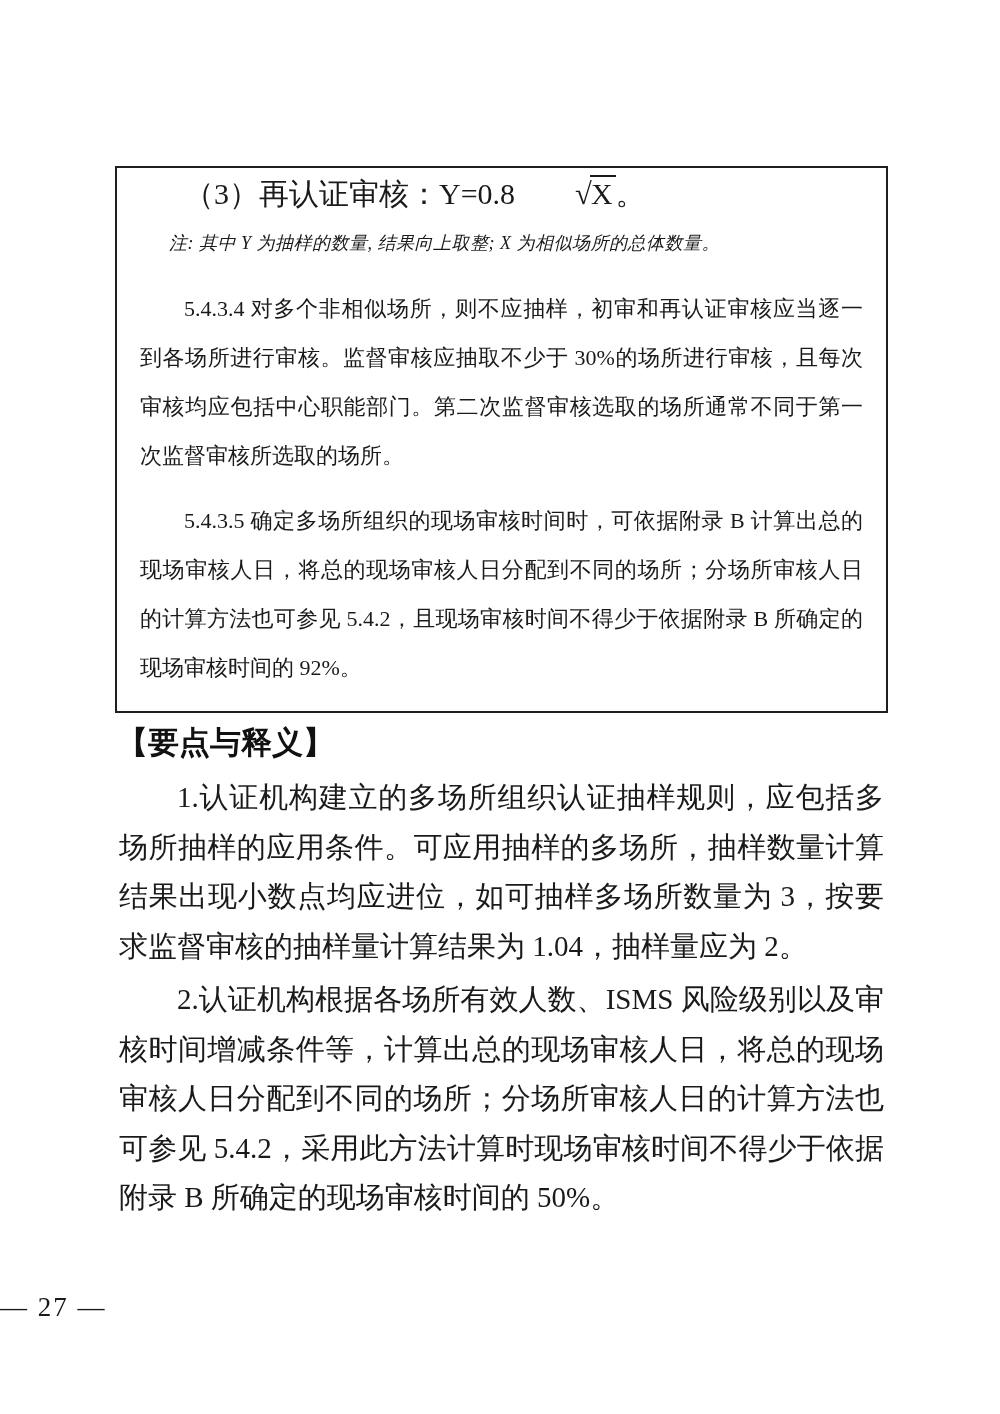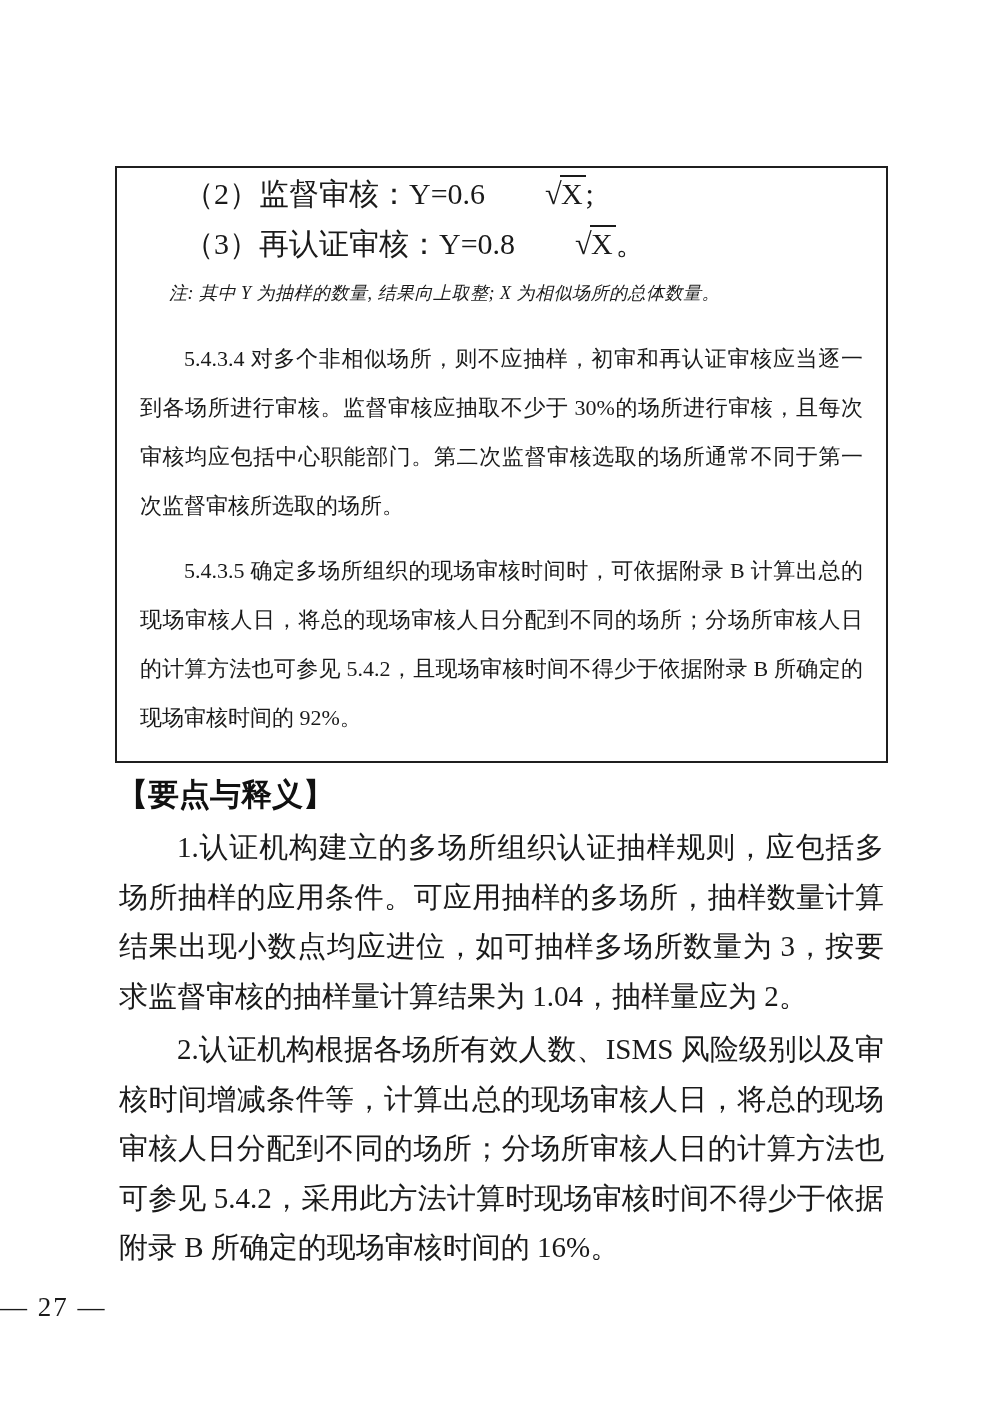--- a/index.html
+++ b/index.html
@@ -51,21 +51,21 @@
   .box-para {
     margin: 16px;
     font-size: 22px;
     line-height: 49px;
     text-align: justify;
     text-justify: inter-character;
     text-indent: 2em;
   }
   .section-heading {
     margin: 14px 0 10px 2px;
-    font-family: Liberation Serif, serif;
+    font-family: Liberation Mono, monospace;
     font-size: 31px;
     font-weight: 700;
     line-height: 36px;
     color: #111111;
   }
   .body-para {
     margin: 4px;
     font-size: 29px;
     line-height: 49.5px;
     text-align: justify;
@@ -84,34 +84,33 @@
   }
 </style>
 </head>
 <body>
 
 <div class="page">
   <div class="content">
 
     <div class="excerpt-box">
 
-      <div class="formula-line"><span>（2）监督审核：Y=0.6</span><span class="sqrt"><span class="sqrt-sign">√</span><span class="radicand">X</span></span><span>;</span></div>
 
       <div class="formula-line"><span>（3）再认证审核：Y=0.8</span><span class="sqrt"><span class="sqrt-sign">√</span><span class="radicand">X</span></span><span>。</span></div>
 
       <div class="note-line">注: 其中 Y 为抽样的数量, 结果向上取整; X 为相似场所的总体数量。</div>
 
       <p class="box-para">5.4.3.4 对多个非相似场所，则不应抽样，初审和再认证审核应当逐一到各场所进行审核。监督审核应抽取不少于 30%的场所进行审核，且每次审核均应包括中心职能部门。第二次监督审核选取的场所通常不同于第一次监督审核所选取的场所。</p>
 
       <p class="box-para">5.4.3.5 确定多场所组织的现场审核时间时，可依据附录 B 计算出总的现场审核人日，将总的现场审核人日分配到不同的场所；分场所审核人日的计算方法也可参见 5.4.2，且现场审核时间不得少于依据附录 B 所确定的现场审核时间的 92%。</p>
 
     </div>
 
     <h2 class="section-heading">【要点与释义】</h2>
 
     <p class="body-para">1.认证机构建立的多场所组织认证抽样规则，应包括多场所抽样的应用条件。可应用抽样的多场所，抽样数量计算结果出现小数点均应进位，如可抽样多场所数量为 3，按要求监督审核的抽样量计算结果为 1.04，抽样量应为 2。</p>
 
-    <p class="body-para">2.认证机构根据各场所有效人数、ISMS 风险级别以及审核时间增减条件等，计算出总的现场审核人日，将总的现场审核人日分配到不同的场所；分场所审核人日的计算方法也可参见 5.4.2，采用此方法计算时现场审核时间不得少于依据附录 B 所确定的现场审核时间的 16%。</p>
+    <p class="body-para">2.认证机构根据各场所有效人数、ISMS 风险级别以及审核时间增减条件等，计算出总的现场审核人日，将总的现场审核人日分配到不同的场所；分场所审核人日的计算方法也可参见 5.4.2，采用此方法计算时现场审核时间不得少于依据附录 B 所确定的现场审核时间的 50%。</p>
 
   </div>
 
   <div class="footer">— 27 —</div>
 </div>
 
 </body></html>

